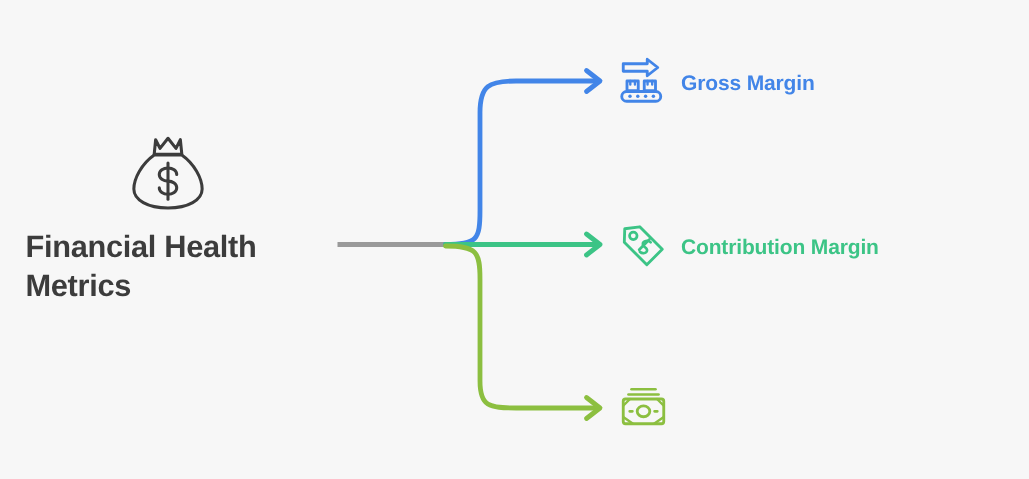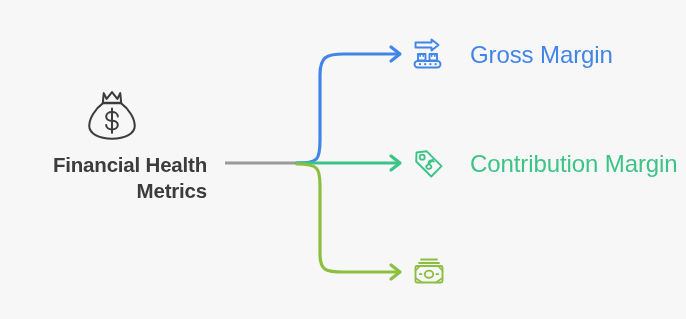--- a/index.html
+++ b/index.html
@@ -41,43 +41,43 @@
     width: 62px;
     height: 62px;
     display: block;
   }
   .root-title {
     margin-top: 8px;
     font-size: 20.5px;
     font-weight: bold;
     color: #3c3c3c;
     line-height: 1.28;
-    text-align: right;
+    text-align: left;
     letter-spacing: -0.2px;
     max-width: 190px;
   }
 
   
   .branch-node {
     position: absolute;
     display: flex;
     flex-direction: row;
     align-items: center;
     white-space: nowrap;
   }
   .branch-icon {
     width: 34px;
     height: 34px;
     flex: 0 0 auto;
     display: block;
   }
   .branch-label {
-    margin-left: 24px;
-    font-size: 24px;
-    font-weight: normal;
+    margin-left: 8px;
+    font-size: 14px;
+    font-weight: bold;
     line-height: 1;
     letter-spacing: -0.1px;
   }
 
   #node-gross-margin       { left: 412px; top: 38px;  }
   #node-contribution-margin{ left: 412px; top: 147px; }
   #node-net-profit         { left: 412px; top: 254px; }
 </style>
 </head>
 <body>

